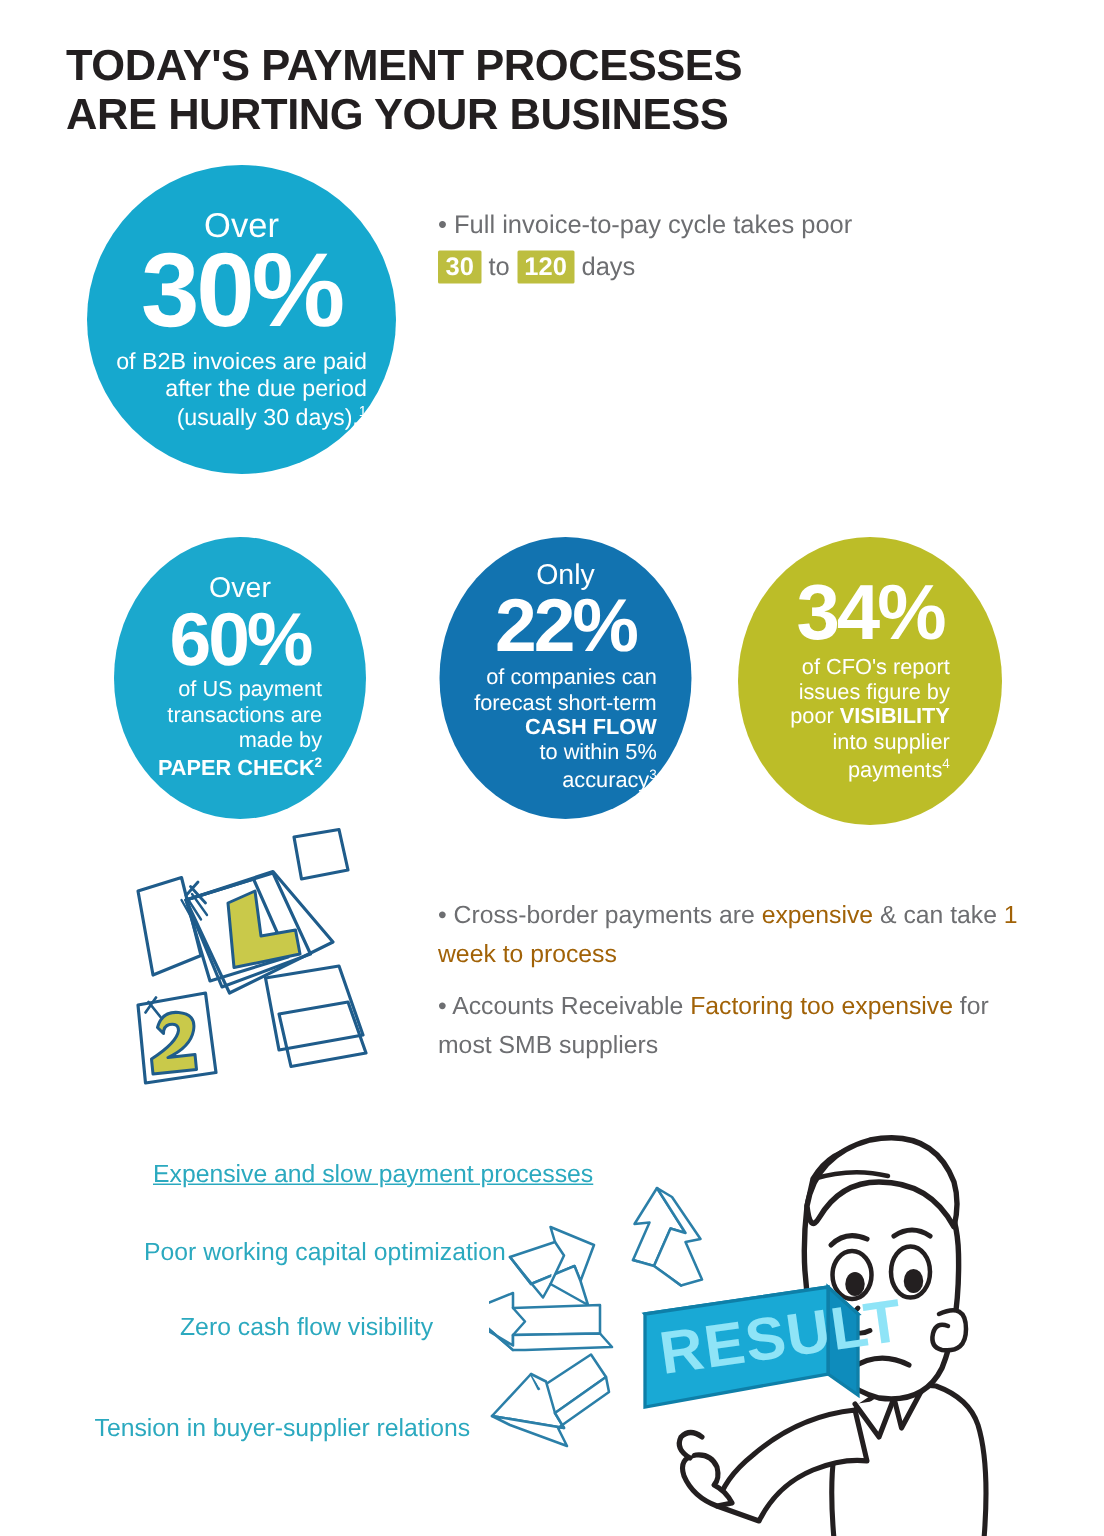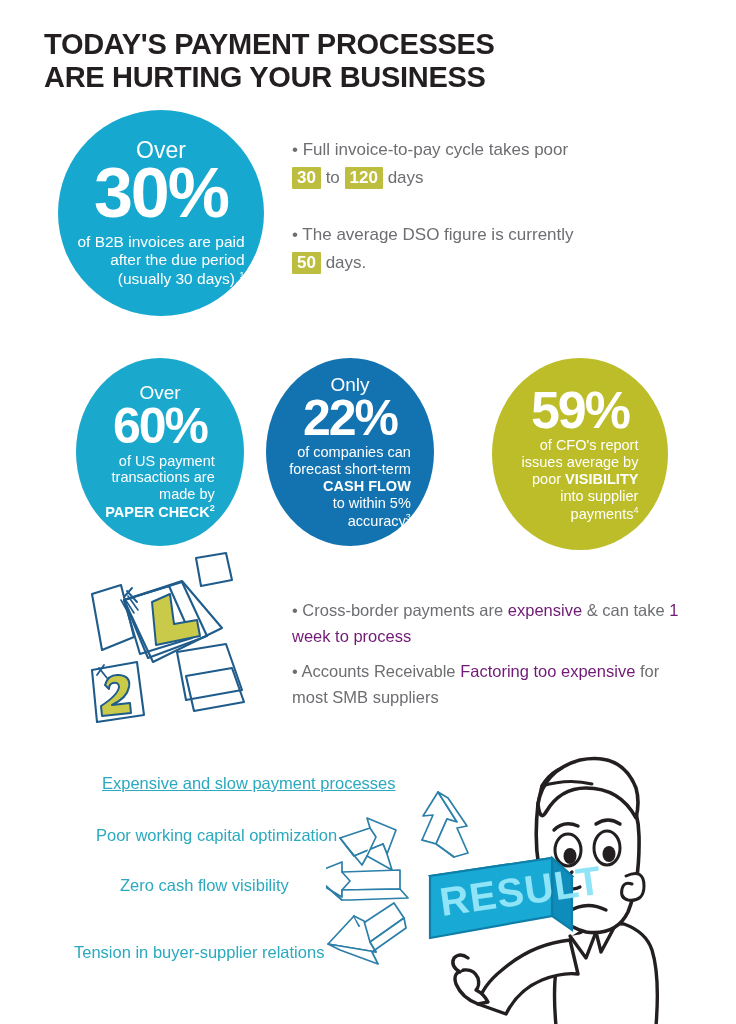--- a/index.html
+++ b/index.html
@@ -69,21 +69,21 @@
 
   #c-60 {
     left: 76px; top: 358px; width: 168px; height: 188px;
     background: #1BA8CD;
   }
   #c-60 .kicker { font-size: 19px; }
   #c-60 .big { font-size: 50px; margin: 0 0 2px 0; }
   #c-60 .desc { font-size: 14.5px; padding: 0 8px; }
 
   #c-22 {
-    left: 266px; top: 358px; width: 168px; height: 188px;
+    left: 293px; top: 358px; width: 168px; height: 188px;
     background: #1273B0;
   }
   #c-22 .kicker { font-size: 19px; }
   #c-22 .big { font-size: 50px; margin: 0 0 2px 0; }
   #c-22 .desc { font-size: 14.5px; padding: 0 4px; }
 
   #c-59 {
     left: 492px; top: 358px; width: 176px; height: 192px;
     background: #BCBD28;
   }
@@ -108,36 +108,36 @@
   }
 
   .bullets-mid {
     position: absolute;
     left: 292px; top: 598px; width: 390px;
     font-size: 16.5px;
     line-height: 1.55;
     color: #6d6e71;
   }
   .bullets-mid .b2 { margin-top: 10px; }
-  .teal { color: #701a75; }
+  .teal { color: #a16207; }
 
   
   #paper-sketch { position: absolute; left: 74px; top: 550px; }
 
   
   .arrow-label {
     position: absolute;
     font-size: 16.5px;
     color: #2BA9BF;
     white-space: nowrap;
   }
   #al-0 { left: 102px; top: 774px; text-decoration: underline; }
   #al-1 { left: 96px;  top: 826px; }
   #al-2 { left: 120px; top: 876px; }
-  #al-3 { left: 74px;  top: 943px; }
+  #al-3 { left: 63px;  top: 943px; }
 
   #arrows-svg { position: absolute; left: 326px; top: 758px; }
   #person-svg { position: absolute; left: 420px; top: 726px; }
 </style>
 </head>
 <body>
 
 <div class="page">
 
   <div class="title">
@@ -173,36 +173,33 @@
       <span>of companies can</span><br>
       <span>forecast short-term</span><br>
       <b>CASH FLOW</b><br>
       <span>to within 5%</span><br>
       <span>accuracy</span><span class="sup">3</span>
     </div>
   </div>
 
   <div class="circle" id="c-59">
 
-    <div class="big">59%</div>
+    <div class="big">34%</div>
     <div class="desc">
       <span>of CFO's report</span><br>
-      <span>issues average by</span><br>
+      <span>issues figure by</span><br>
       <span>poor </span><b>VISIBILITY</b><br>
       <span>into supplier</span><br>
       <span>payments</span><span class="sup">4</span>
     </div>
   </div>
 
   <div class="bullets-top">
     <div class="b1">
       <span>• Full  invoice-to-pay cycle takes poor </span><span class="hl">30</span><span> to </span><span class="hl">120</span><span> days</span>
-    </div>
-    <div class="b2">
-      <span>• The average DSO figure is currently </span><span class="hl">50</span><span> days.</span>
     </div>
   </div>
 
   <svg id="paper-sketch" width="215" height="175" viewBox="0 0 215 175">
     <g fill="none" stroke="#1F5C8B" stroke-width="2.1" stroke-linejoin="round" stroke-linecap="round">
 
       <path d="M122 8 L152 3 L158 30 L127 36 Z"></path>
 
       <path d="M18 44 L47 35 L60 87 L28 100 Z"></path>
 

